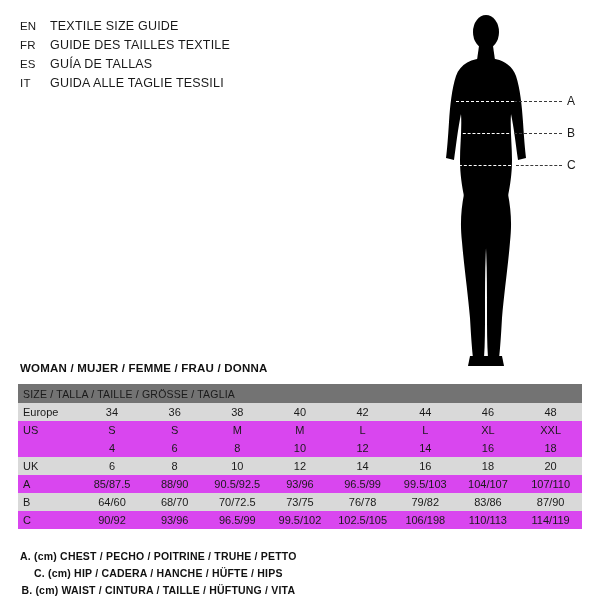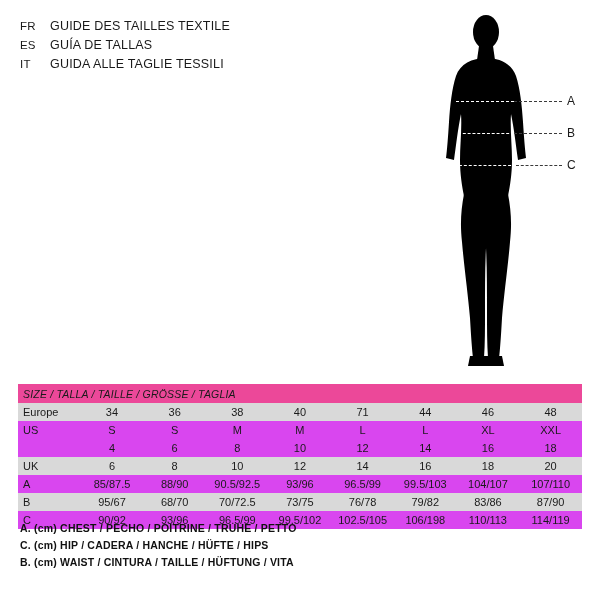--- a/index.html
+++ b/index.html
@@ -103,57 +103,61 @@
     text-align: center;
     font-weight: normal;
     color: #1a1a1a;
   }
   .size-table .row-head {
     text-align: left;
     padding-left: 5px;
     width: 84px;
   }
   .size-table tr.header-row {
-    background: #ec4899;
-    font-style: italic;
+    background: #737373;
   }
   .size-table tr.header-row td {
     text-align: left;
     padding-left: 5px;
     font-size: 10.5px;
     letter-spacing: 0.2px;
     height: 19px;
   }
   .size-table tr.shade td {
     background: #d9d9d9;
   }
   .size-table tr.plain td {
     background: #d946ef;
   }
 
   
   .legend {
     position: absolute;
-    top: 520px;
+    top: 548px;
     left: 20px;
+    text-align: center;
   }
   .legend-row {
     font-size: 10.5px;
     font-weight: bold;
     letter-spacing: 0.2px;
     line-height: 17px;
     color: #111;
   }
 </style>
 </head>
 <body>
 
 <div class="page">
 
   <div class="lang-block">
+    <div class="lang-row">
+      <div class="lang-code">EN</div>
+      <div class="lang-title">TEXTILE SIZE GUIDE</div>
+    </div>
     <div class="lang-row">
       <div class="lang-code">FR</div>
       <div class="lang-title">GUIDE DES TAILLES TEXTILE</div>
     </div>
     <div class="lang-row">
       <div class="lang-code">ES</div>
       <div class="lang-title">GUÍA DE TALLAS</div>
     </div>
     <div class="lang-row">
       <div class="lang-code">IT</div>
@@ -212,34 +216,35 @@
     <div class="measure-line outside" style="left:114px; top:123px; width:48px;"></div>
 
     <div class="measure-line" style="left:54px; top:155px; width:62px;"></div>
     <div class="measure-line outside" style="left:116px; top:155px; width:46px;"></div>
 
     <div class="measure-label" style="left:167px; top:84px;">A</div>
     <div class="measure-label" style="left:167px; top:116px;">B</div>
     <div class="measure-label" style="left:167px; top:148px;">C</div>
   </div>
 
+  <div class="woman-heading">WOMAN / MUJER / FEMME / FRAU / DONNA</div>
 
   <table class="size-table">
     <tbody>
       <tr class="header-row">
         <td colspan="9">SIZE / TALLA / TAILLE / GRÖSSE / TAGLIA</td>
       </tr>
 
       <tr class="shade">
         <td class="row-head">Europe</td>
         <td>34</td>
         <td>36</td>
         <td>38</td>
         <td>40</td>
-        <td>71</td>
+        <td>42</td>
         <td>44</td>
         <td>46</td>
         <td>48</td>
       </tr>
 
       <tr class="plain">
         <td class="row-head">US</td>
         <td>S</td>
         <td>S</td>
         <td>M</td>
@@ -281,21 +286,21 @@
         <td>90.5/92.5</td>
         <td>93/96</td>
         <td>96.5/99</td>
         <td>99.5/103</td>
         <td>104/107</td>
         <td>107/110</td>
       </tr>
 
       <tr class="shade">
         <td class="row-head">B</td>
-        <td>95/67</td>
+        <td>64/60</td>
         <td>68/70</td>
         <td>70/72.5</td>
         <td>73/75</td>
         <td>76/78</td>
         <td>79/82</td>
         <td>83/86</td>
         <td>87/90</td>
       </tr>
 
       <tr class="plain">

